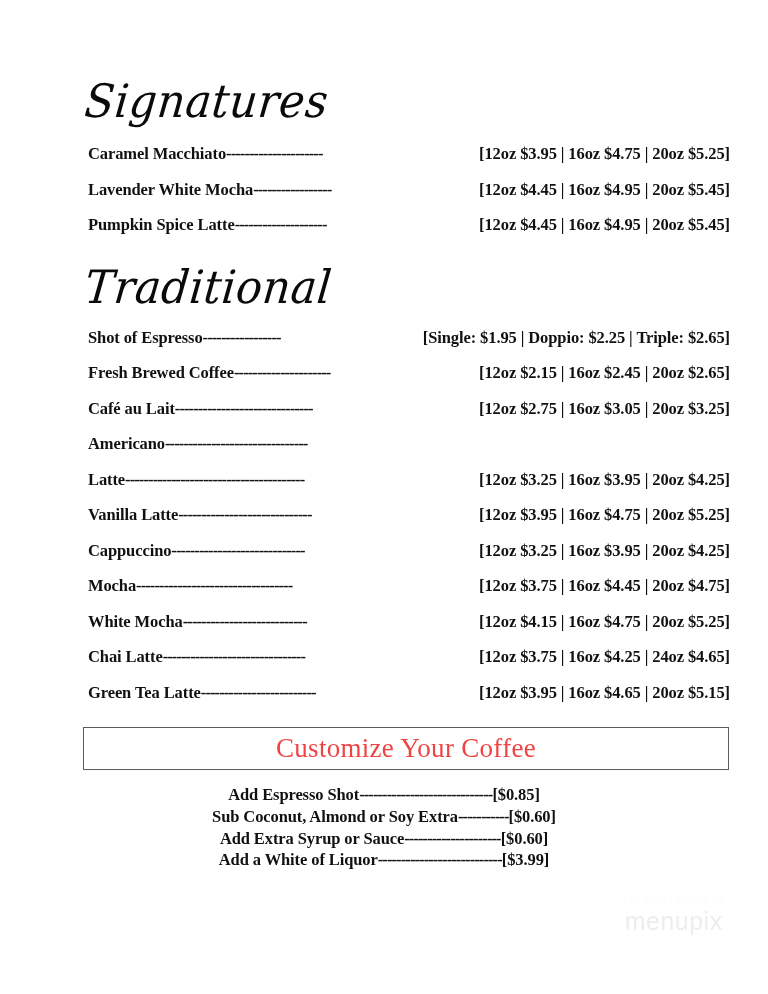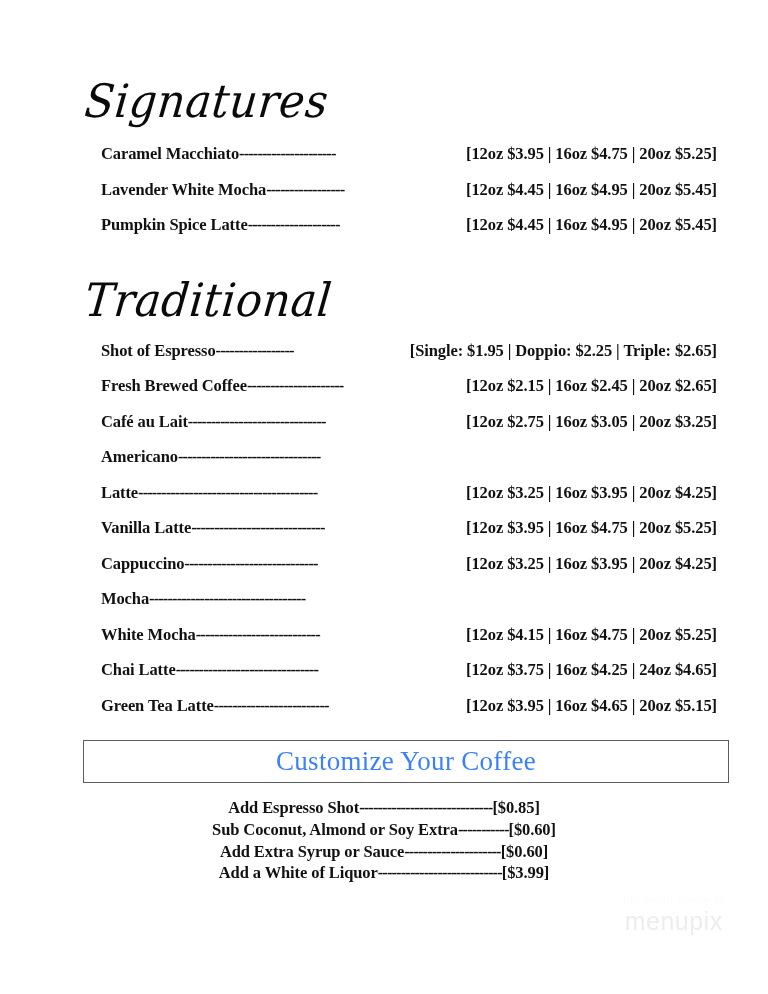--- a/index.html
+++ b/index.html
@@ -35,21 +35,21 @@
     margin: 0;
     padding-left: 50px;
     transform: scaleX(0.94) skewX(-6deg);
     transform-origin: left center;
   }
   #sig-heading-wrap { padding-top: 78px; }
   #trad-heading-wrap { padding-top: 30px; }
 
   
   .menu-list {
-    margin: 13px;
+    margin: 0;
     padding: 0 0 0 50px;
     list-style: none;
   }
   .menu-row {
     display: flex;
     align-items: baseline;
     font-weight: bold;
     font-size: 16.5px;
     line-height: 1.0;
     white-space: nowrap;
@@ -77,21 +77,21 @@
     border: 1.5px solid #5c5c5c;
     box-sizing: border-box;
     display: flex;
     align-items: center;
     justify-content: center;
   }
   .customize-title {
     font-size: 27px;
     font-weight: 400;
     letter-spacing: 0.3px;
-    color: #3b82f6;
+    color: #ef4444;
   }
 
   .addons {
     margin: 14px 0 0 0;
     padding: 0;
     list-style: none;
     display: flex;
     flex-direction: column;
     align-items: center;
   }
@@ -189,20 +189,21 @@
       <span class="row-price">[12oz $3.95  |  16oz $4.75  |  20oz $5.25]</span>
     </li>
     <li class="menu-row">
       <span class="row-name">Cappuccino</span>
       <span class="row-leader">-----------------------------</span>
       <span class="row-price">[12oz $3.25  |  16oz $3.95  |  20oz $4.25]</span>
     </li>
     <li class="menu-row">
       <span class="row-name">Mocha</span>
       <span class="row-leader">----------------------------------</span>
+      <span class="row-price">[12oz $3.75  |  16oz $4.45  |  20oz $4.75]</span>
     </li>
     <li class="menu-row">
       <span class="row-name">White Mocha</span>
       <span class="row-leader">---------------------------</span>
       <span class="row-price">[12oz $4.15  |  16oz $4.75  |  20oz $5.25]</span>
     </li>
     <li class="menu-row">
       <span class="row-name">Chai Latte</span>
       <span class="row-leader">-------------------------------</span>
       <span class="row-price">[12oz $3.75  |  16oz $4.25  |  24oz $4.65]</span>

